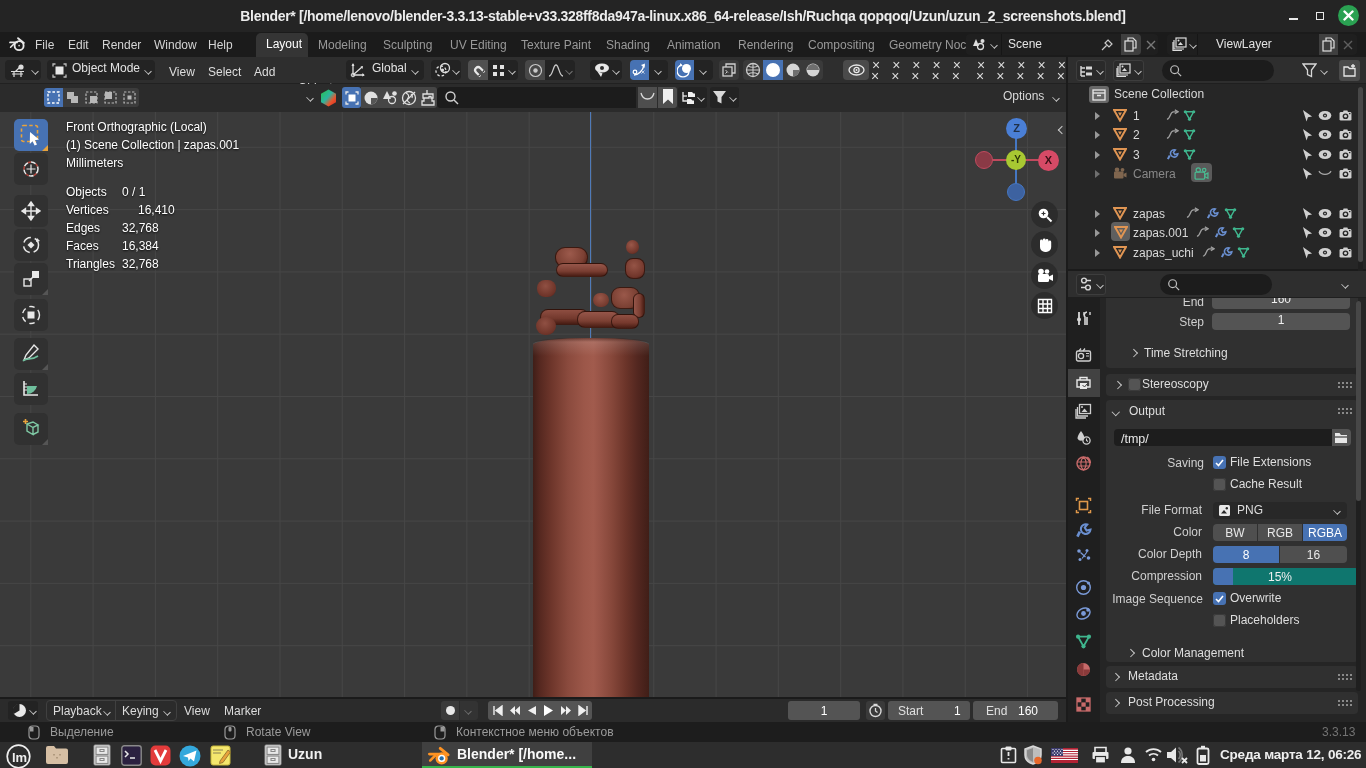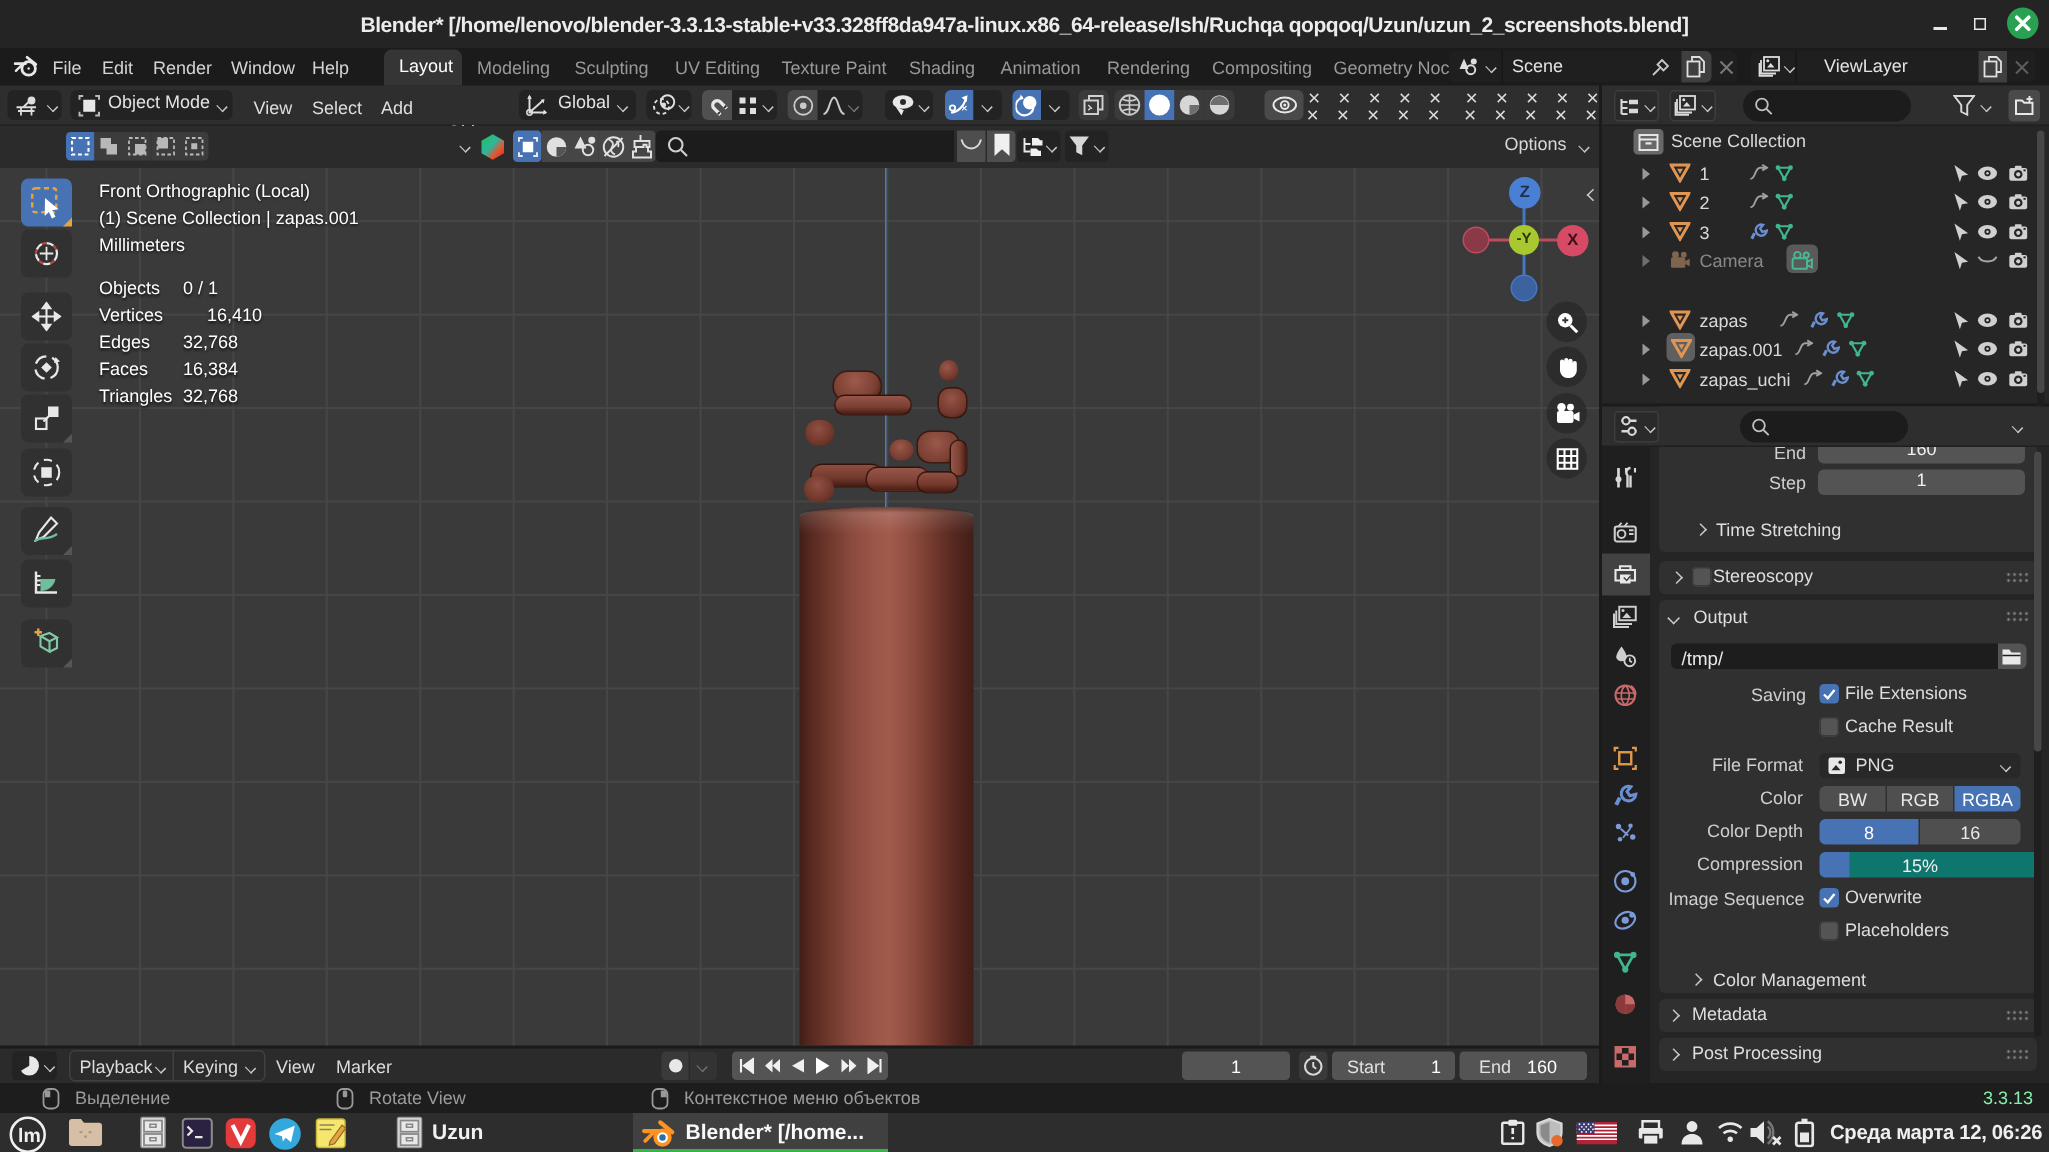--- a/index.html
+++ b/index.html
@@ -1000,21 +1000,21 @@
   <svg class="ic" style="left:224px;top:3px;" width="12" height="15" viewBox="0 0 12 15">
         <rect x="1" y="1" width="10" height="13" rx="3.5" fill="none" stroke="#999" stroke-width="1.2"></rect>
         <rect x="4.5" y="2" width="3" height="4.5" rx="1" fill="#999"></rect>
       </svg>
   <div class="abs" style="left:246px;top:3px;">Rotate View</div>
   <svg class="ic" style="left:434px;top:3px;" width="12" height="15" viewBox="0 0 12 15">
         <rect x="1" y="1" width="10" height="13" rx="3.5" fill="none" stroke="#999" stroke-width="1.2"></rect>
         <path d="M6.5 2 h3 a1 1 0 0 1 1 1 v3.5 h-4 z" fill="#999"></path>
       </svg>
   <div class="abs" style="left:456px;top:3px;">Контекстное меню объектов</div>
-  <div class="abs" style="left:1322px;top:3px;color:#86efac;">3.3.13</div>
+  <div class="abs" style="left:1322px;top:3px;color:#737373;">3.3.13</div>
 </div>
 
 <div class="abs" id="taskbar">
   <svg class="ic" style="left:5px;top:1px;" width="27" height="27" viewBox="0 0 27 27">
         <circle cx="13.5" cy="13.5" r="11.3" fill="none" stroke="#efefef" stroke-width="1.7"></circle>
         <text x="7" y="18.5" font-family="Liberation Sans" font-weight="bold" font-size="13" fill="#efefef">lm</text>
       </svg>
   <svg class="ic" style="left:45px;top:3px;" width="24" height="20" viewBox="0 0 24 20">
         <path d="M1 3 a2 2 0 0 1 2 -2 h6 l2 2.5 h10 a2 2 0 0 1 2 2 V17 a2 2 0 0 1 -2 2 H3 a2 2 0 0 1 -2 -2 Z" fill="#d6bfa4"></path>
         <path d="M8 9 h2 v1.5 h-2 z M14 9 h2 v1.5 h-2 z M11 12 h2 v1.5 h-2 z" fill="#b09a7e"></path>

